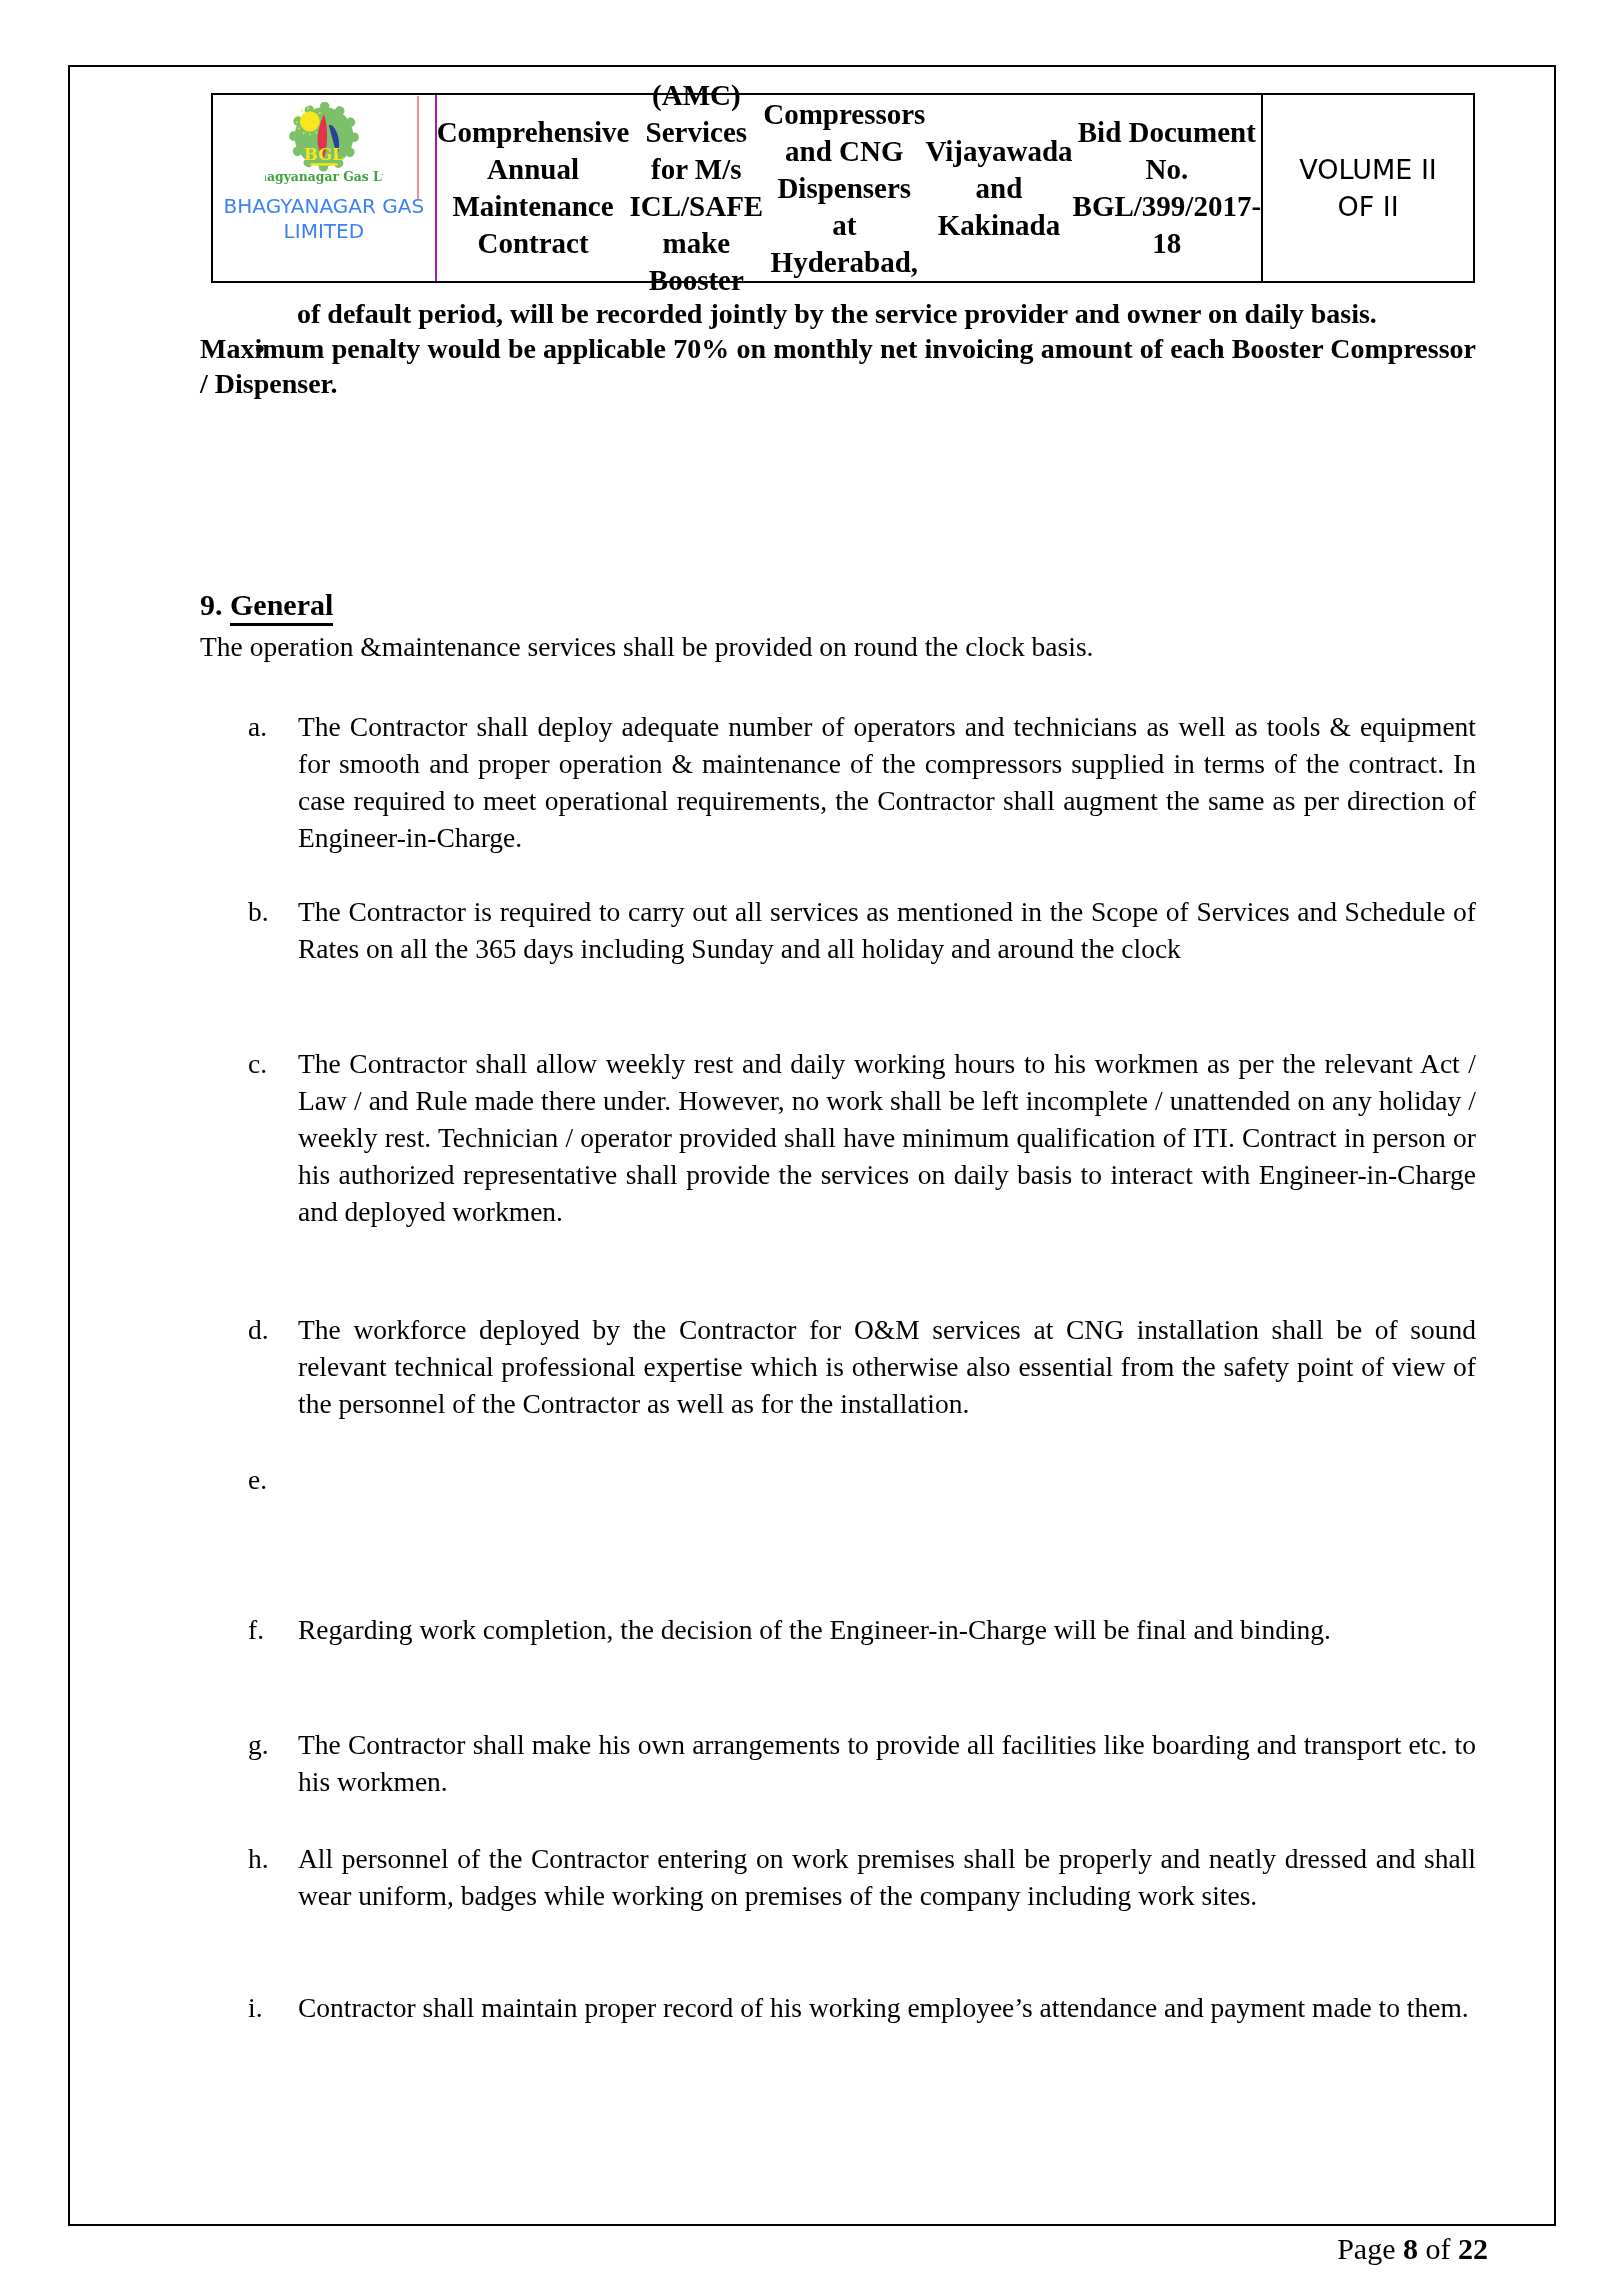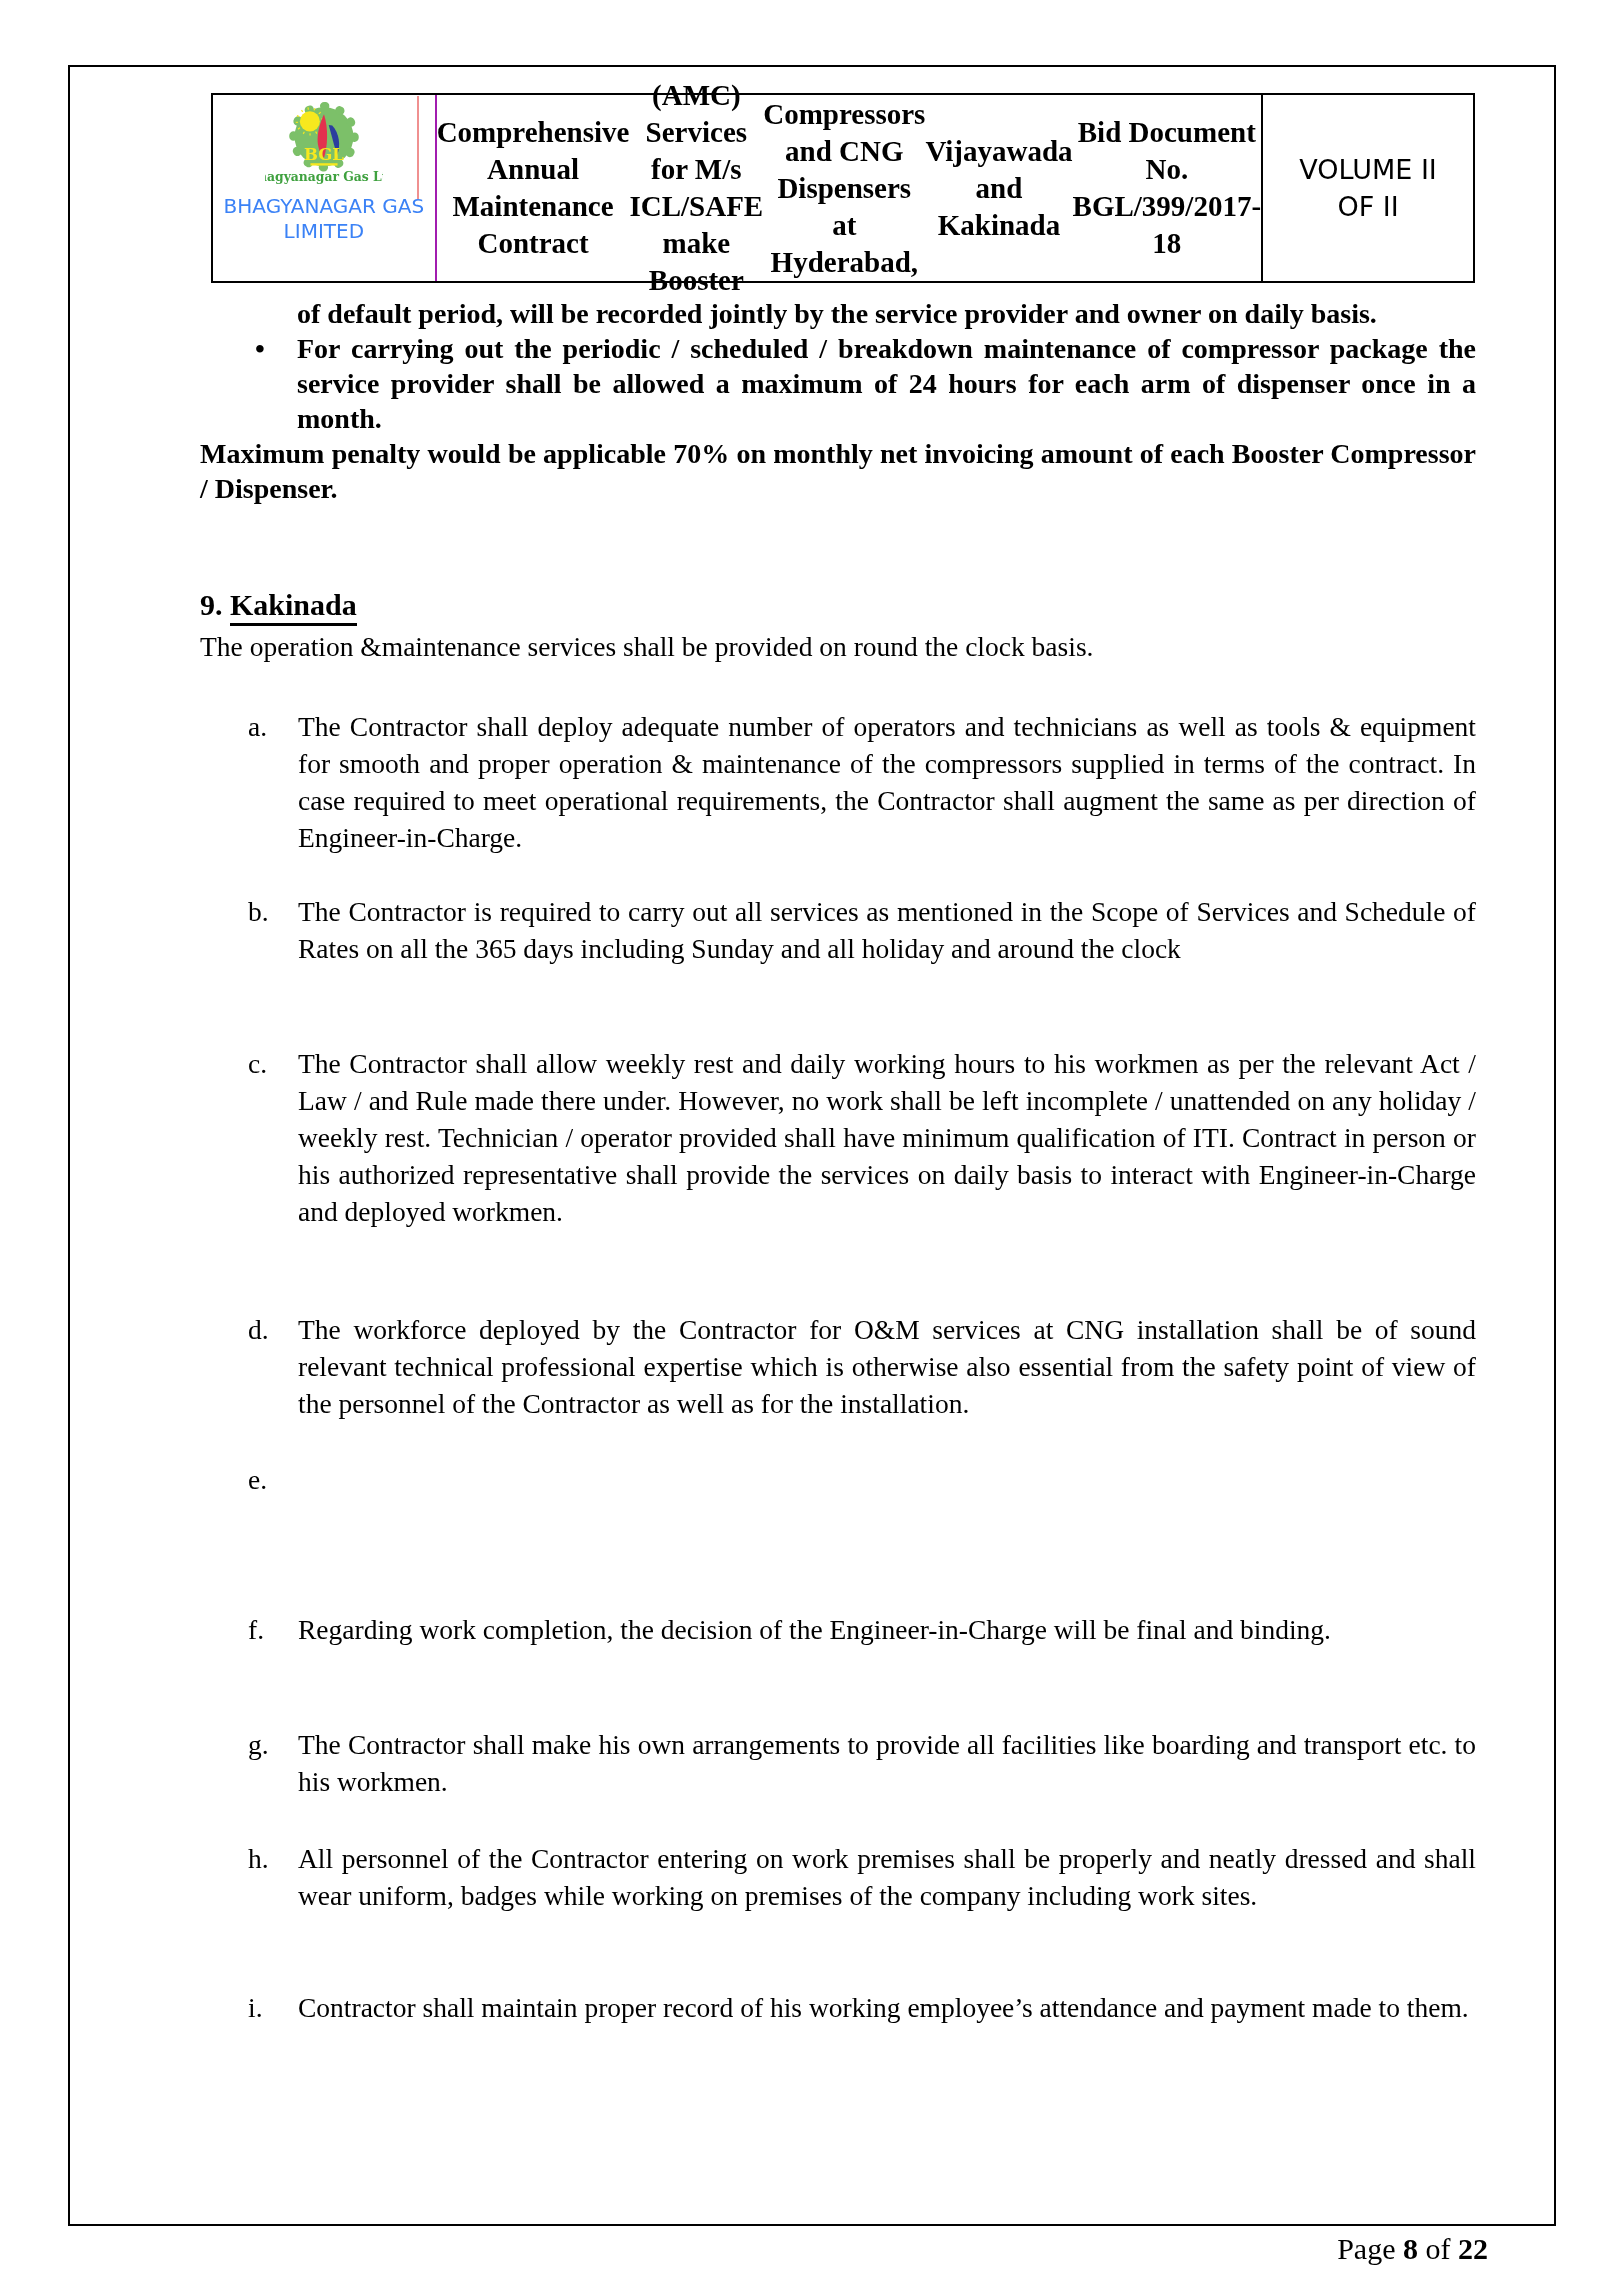--- a/index.html
+++ b/index.html
@@ -78,28 +78,28 @@
 
     <div class="cell cell-volume">
       <div>VOLUME II</div>
       <div>OF II</div>
     </div>
   </div>
 
   <div class="blk intro">
     <p class="hang">of default period, will be recorded jointly by the service provider and owner on daily basis.</p>
     <p class="hang bullet-para">
-      <span class="bullet-mark">•</span><span>For carrying out the periodic / scheduled / breakdown maintenance of compressor package the service provider shall be allowed a maximum of 24 hours for each arm of dispenser once in a month.</span>
+      <span class="bullet-mark">•</span>
     </p>
     <p>Maximum penalty would be applicable 70% on monthly net invoicing amount of each Booster Compressor / Dispenser.</p>
   </div>
 
   <div class="blk heading">
     <span>9.</span>
-    <span class="und">Kakinada</span>
+    <span class="und">General</span>
   </div>
 
   <div class="blk lead">The operation &amp;maintenance services shall be provided on round the clock basis.</div>
 
   <div class="list-item it-a">
     <span class="list-marker">a.</span>
     <span>The Contractor shall deploy adequate number of operators and technicians as well as tools &amp; equipment for smooth and proper operation &amp; maintenance of the compressors supplied in terms of the contract. In case required to meet operational requirements, the Contractor shall augment the same as per direction of Engineer-in-Charge.</span>
   </div>
   <div class="list-item it-b">
     <span class="list-marker">b.</span>

